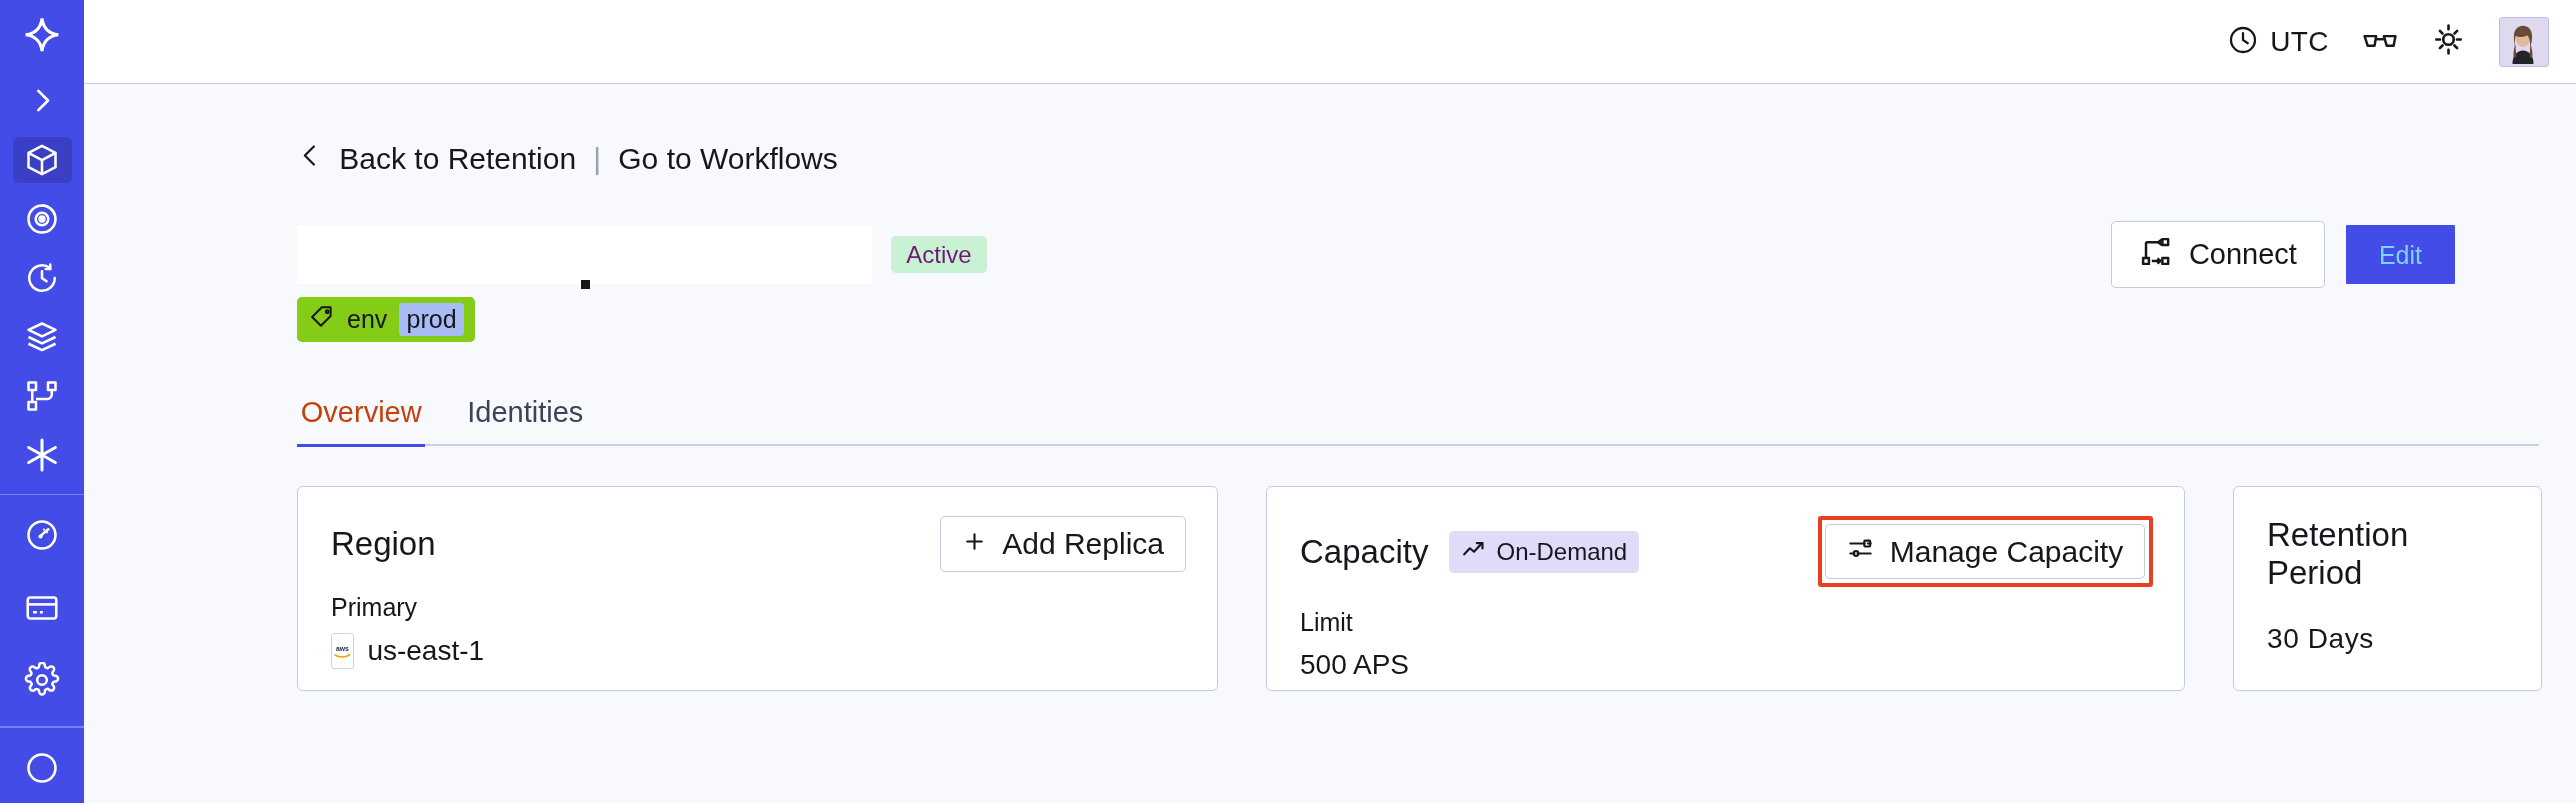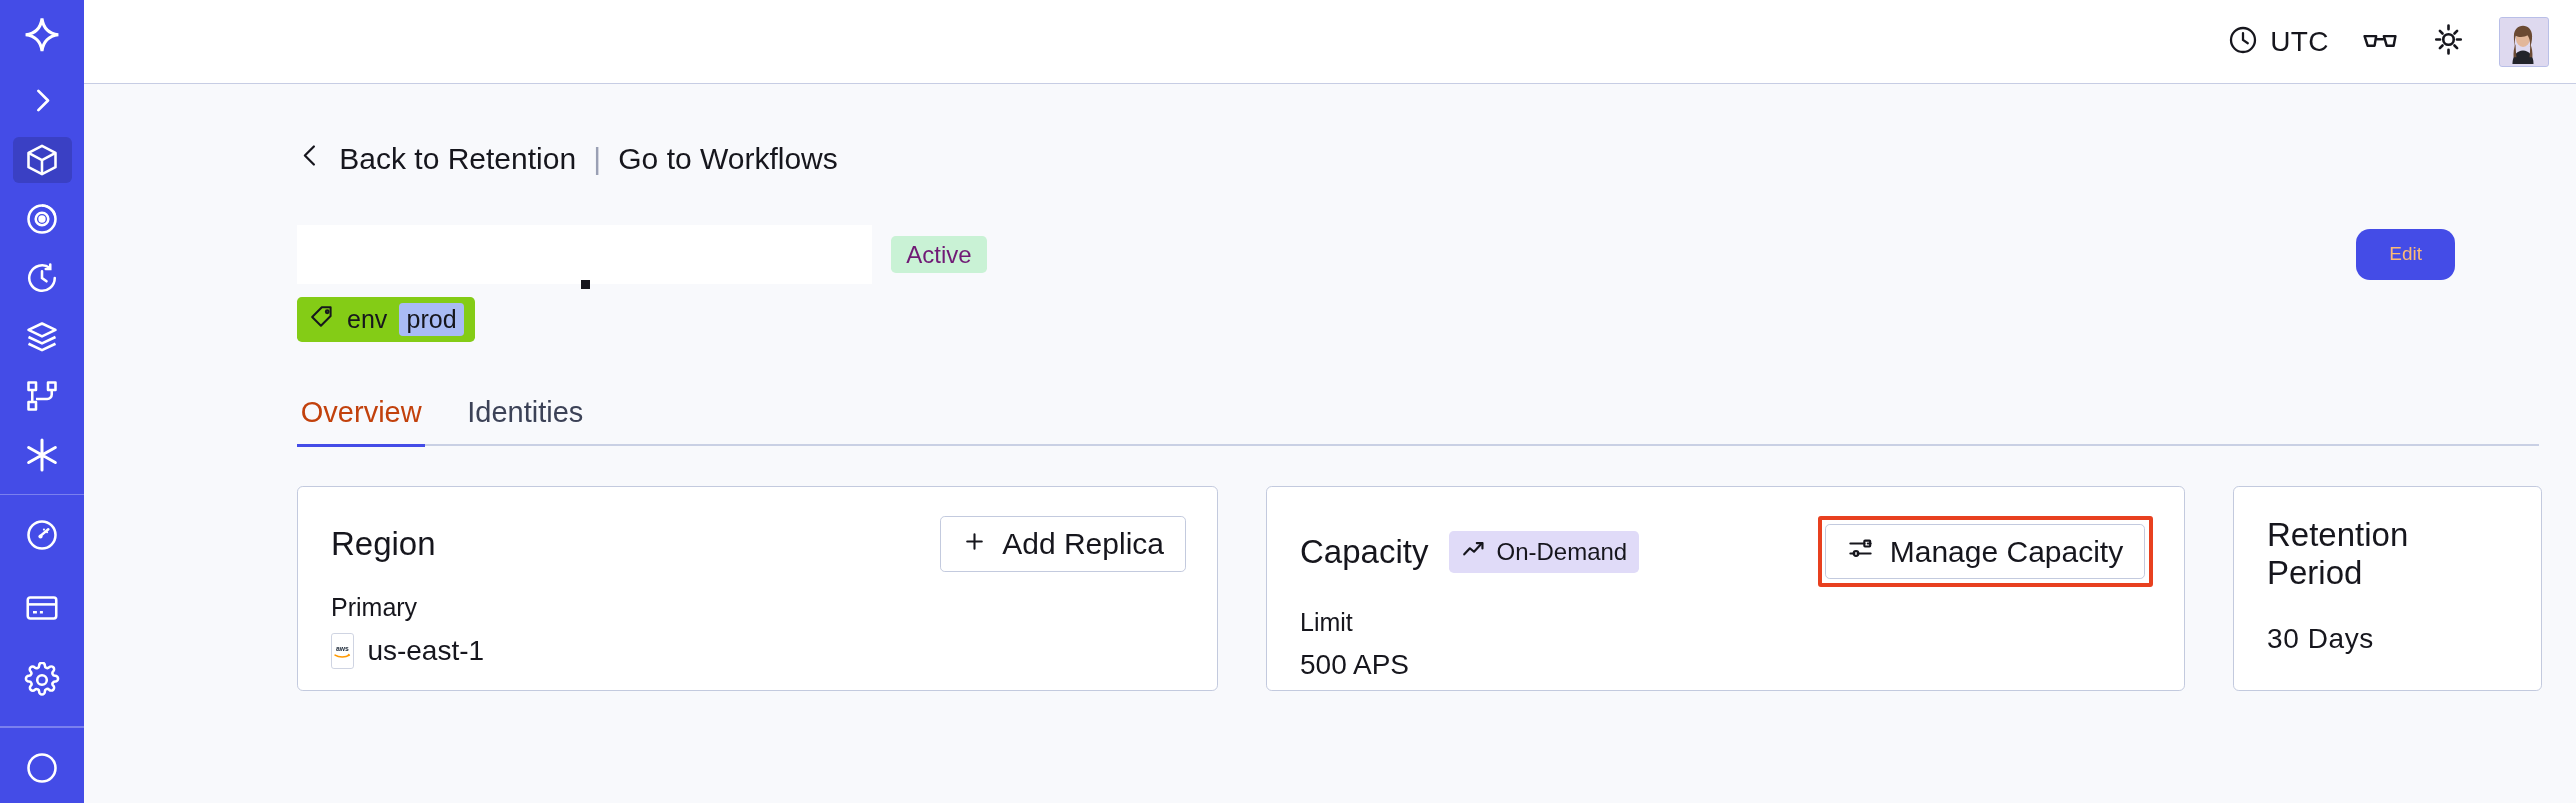--- a/index.html
+++ b/index.html
@@ -72,22 +72,22 @@
     background: #C9F2D5; color: #701a75; font-size: 24px;
     padding: 6.7px 15.3px; border-radius: 4.8px; margin-left: 19px; line-height: 1;
   }
   .title-actions { margin-left: auto; display: flex; align-items: center; gap: 21px; }
   .btn-connect {
     display: flex; align-items: center; gap: 17.3px;
     background: #ffffff; border: 1.9px solid #c3cade; border-radius: 4.8px;
     padding: 12.5px 27px; font-size: 29px; color: #16161d; cursor: pointer;
   }
   .btn-edit {
-    background: #444CE7; color: #fdba74; border: none; border-radius: 14px;
-    padding: 14.4px 33px; font-size: 19px; cursor: pointer; line-height: 1.2;
+    background: #444CE7; color: #7dd3fc; border: none; border-radius: 1px;
+    padding: 14.4px 33px; font-size: 25px; cursor: pointer; line-height: 1.2;
   }
 
   .tagrow { margin: 13.4px 0 0 213px; display: flex; }
   .tag {
     display: flex; align-items: center; gap: 11.5px;
     background: #84cc16; border-radius: 4.8px; padding: 5.8px 10.5px 5.8px 11.5px;
     font-size: 25px; color: #16161d;
   }
   .tag-val { background: #A9BBF5; border-radius: 3.8px; padding: 1.9px 7.7px; }
 
@@ -314,20 +314,34 @@
         <span class="bc-link">Back to Retention</span>
         <span class="bc-sep">|</span>
         <span class="bc-link">Go to Workflows</span>
       </div>
 
       <div class="titlerow">
         <div class="title-redacted"></div>
         <span class="status-badge">Active</span>
 
         <div class="title-actions">
+          <button class="btn-connect">
+            <span>
+              <svg width="33" height="33" viewBox="0 0 24 24" fill="none" stroke="#16161d" stroke-width="1.8" stroke-linejoin="round">
+                <rect x="17" y="3" width="4.2" height="4.2"></rect>
+                  <rect x="17" y="16.8" width="4.2" height="4.2"></rect>
+                <rect x="3" y="16.8" width="4.2" height="4.2"></rect>
+                <path d="M5.1 16.8V6.2a1 1 0 0 1 1-1H16"></path>
+                  <path d="M14 5.2l2.6-2M14 5.2l2.6 2"></path>
+                <path d="M9.3 18.9H16"></path>
+                  <path d="M13.4 17l2 1.9-2 1.9"></path>
+              </svg>
+            </span>
+            <span>Connect</span>
+          </button>
           <button class="btn-edit">Edit</button>
         </div>
       </div>
 
       <div class="tagrow">
         <span class="tag">
           <span>
             <svg width="27" height="27" viewBox="0 0 24 24" fill="none" stroke="#16161d" stroke-width="1.8" stroke-linejoin="round">
               <path d="M2.8 12.4 11.4 3.8h7.8v7.8l-8.6 8.6z"></path>
                 <circle cx="16.2" cy="7.8" r="1.25"></circle>

